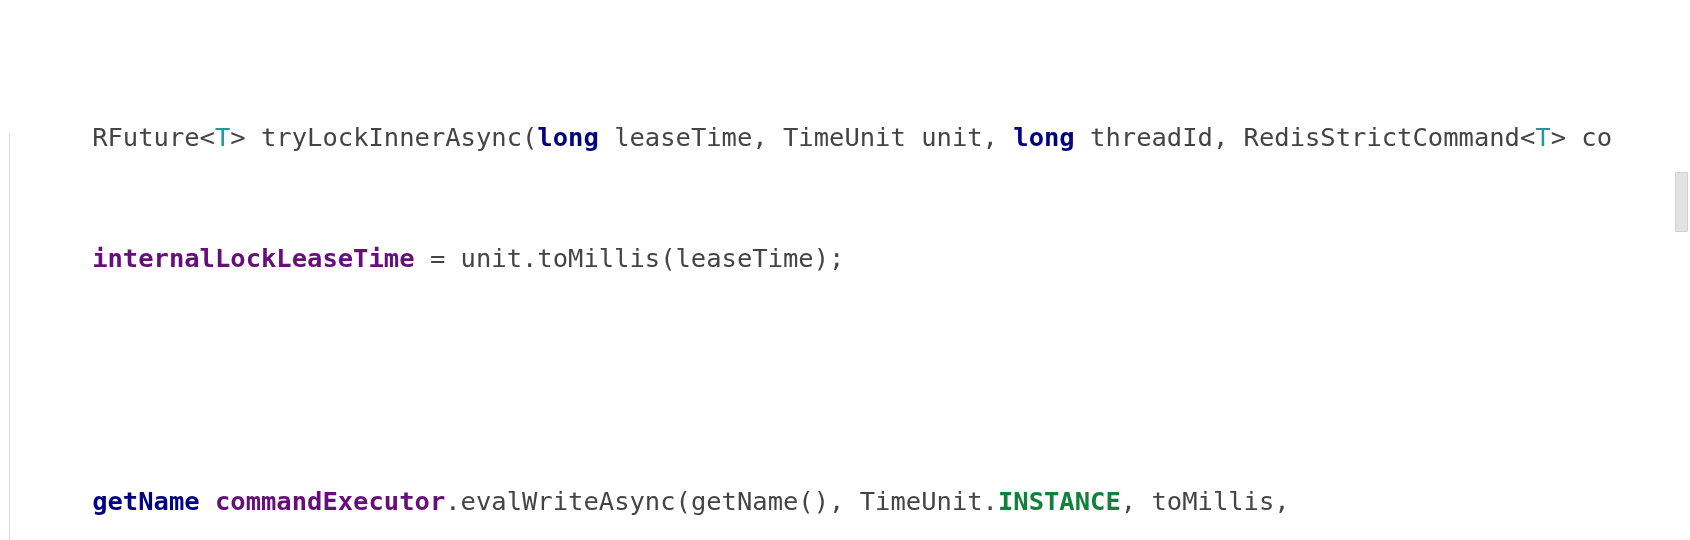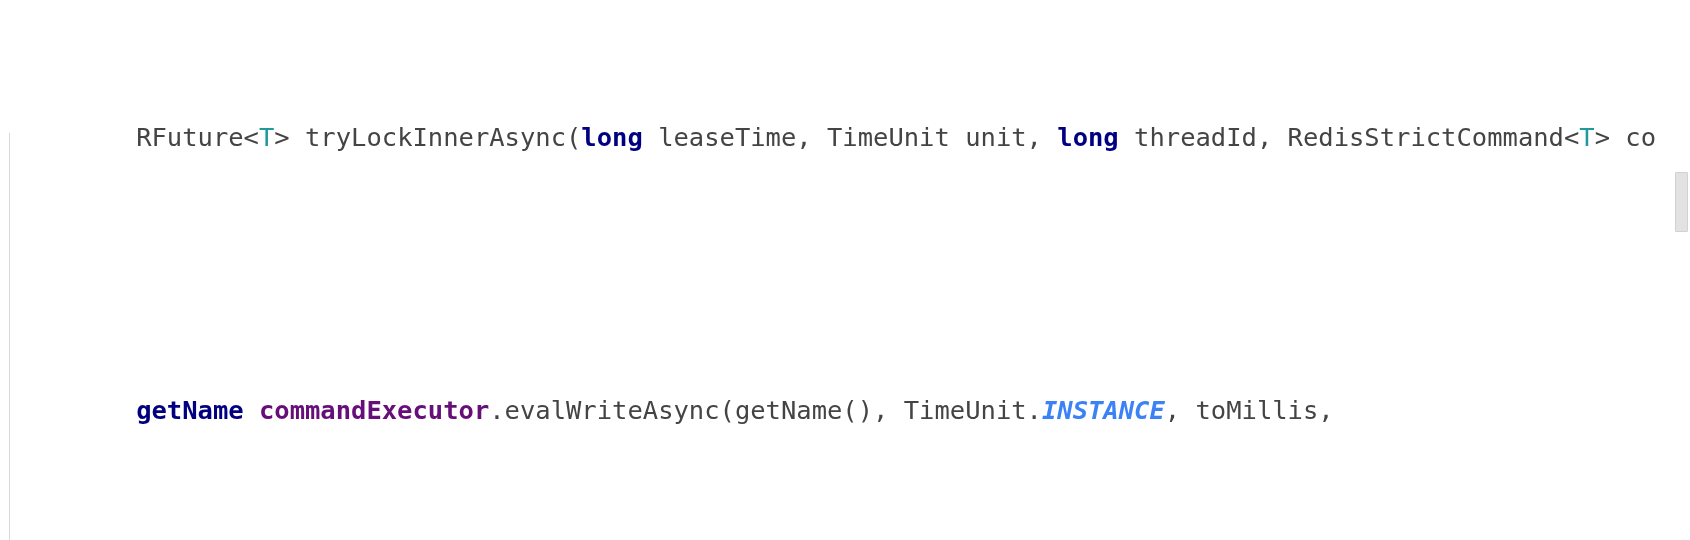--- a/index.html
+++ b/index.html
@@ -33,28 +33,27 @@
     font-size: 25.5px;
     line-height: 30.4px;
     white-space: pre;
     color: #4b4b4b;
     letter-spacing: 0px;
   }
   .line {
     height: 30.4px;
     white-space: pre;
     position: relative;
-    padding-left: 44px;
   }
 
   
   .t-plain    { color: #444444; }
   .t-kw       { color: #000080; font-weight: bold; }
   .t-field    { color: #660e7a; font-weight: bold; }
-  .t-static   { color: #3b82f6; font-weight: bold; font-style: italic; }
+  .t-static   { color: #15803d; font-weight: bold; }
   .t-generic  { color: #20999d; }
 
   
   .indent-guide {
     position: absolute;
     width: 1px;
     background: #d8d8d8;
   }
 
   
@@ -81,20 +80,23 @@
 <div id="editor">
 
   <div class="indent-guide" style="left:9px; top:133px; height:407px;"></div>
 
   <div class="code">
 
     <div class="line">
       <span class="t-plain">RFuture&lt;</span><span class="t-generic">T</span><span class="t-plain">&gt; tryLockInnerAsync(</span><span class="t-kw">long</span><span class="t-plain"> leaseTime, TimeUnit unit, </span><span class="t-kw">long</span><span class="t-plain"> threadId, RedisStrictCommand&lt;</span><span class="t-generic">T</span><span class="t-plain">&gt; co</span>
     </div>
 
+    <div class="line">
+      <span class="t-field">internalLockLeaseTime</span><span class="t-plain"> = unit.toMillis(leaseTime);</span>
+    </div>
 
     <div class="line"></div>
 
     <div class="line">
       <span class="t-kw">getName</span><span class="t-plain"> </span><span class="t-field">commandExecutor</span><span class="t-plain">.evalWriteAsync(getName(), TimeUnit.</span><span class="t-static">INSTANCE</span><span class="t-plain">, toMillis,</span>
     </div>
 
     
 
     

